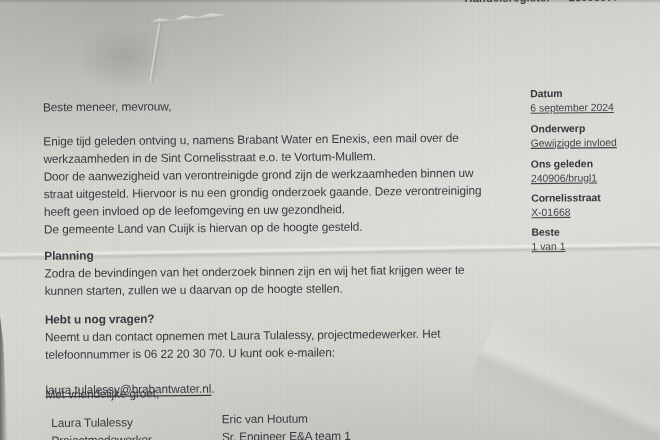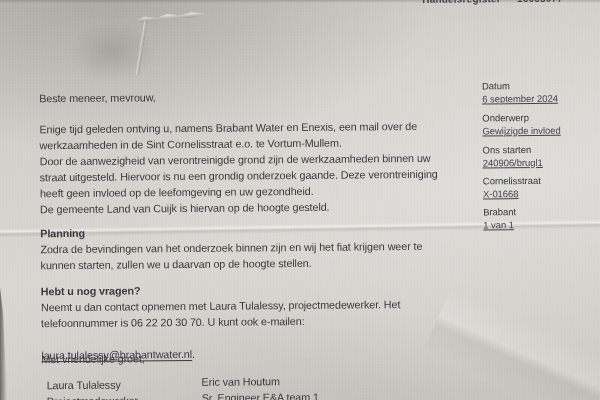--- a/index.html
+++ b/index.html
@@ -71,21 +71,21 @@
   .questions-h { top:281px; }
   .questions-t { top:297px; }
   .email-line  { top:329px; }
   .email-link  { text-decoration:underline; text-underline-offset:2px; }
   .closing     { top:349px; }
   .sig { position:absolute; font-size:10.8px; line-height:16px; letter-spacing:-0.1px; }
   .sig-1 { left:45px;  top:375px; }
   .sig-2 { left:200px; top:373px; }
 
   .side-item { position:absolute; left:483px; width:115px; font-size:9.5px; line-height:12.5px; letter-spacing:-0.05px; }
-  .side-item .lbl { font-weight:400; color:#37363d; }
+  .side-item .lbl { font-weight:700; color:#37363d; }
   .side-item .val { color:#46454c;text-decoration:underline; }
   .side-0 { top:82px; } .side-1 { top:114px; } .side-2 { top:146px; }
   .side-3 { top:177px; } .side-4 { top:208px; }
 </style>
 </head>
 <body>
 
 <div class="page">
   <div class="texture"></div>
   <div class="shade-blob"></div>
@@ -135,26 +135,26 @@
 
     <div class="side-item side-0">
       <div class="lbl">Datum</div>
       <div class="val">6 september 2024</div>
     </div>
     <div class="side-item side-1">
       <div class="lbl">Onderwerp</div>
       <div class="val">Gewijzigde invloed</div>
     </div>
     <div class="side-item side-2">
-      <div class="lbl">Ons starten</div>
+      <div class="lbl">Ons geleden</div>
       <div class="val">240906/brugl1</div>
     </div>
     <div class="side-item side-3">
       <div class="lbl">Cornelisstraat</div>
       <div class="val">X-01668</div>
     </div>
     <div class="side-item side-4">
-      <div class="lbl">Brabant</div>
+      <div class="lbl">Beste</div>
       <div class="val">1 van 1</div>
     </div>
 
   </div>
 </div>
 
 </body></html>

